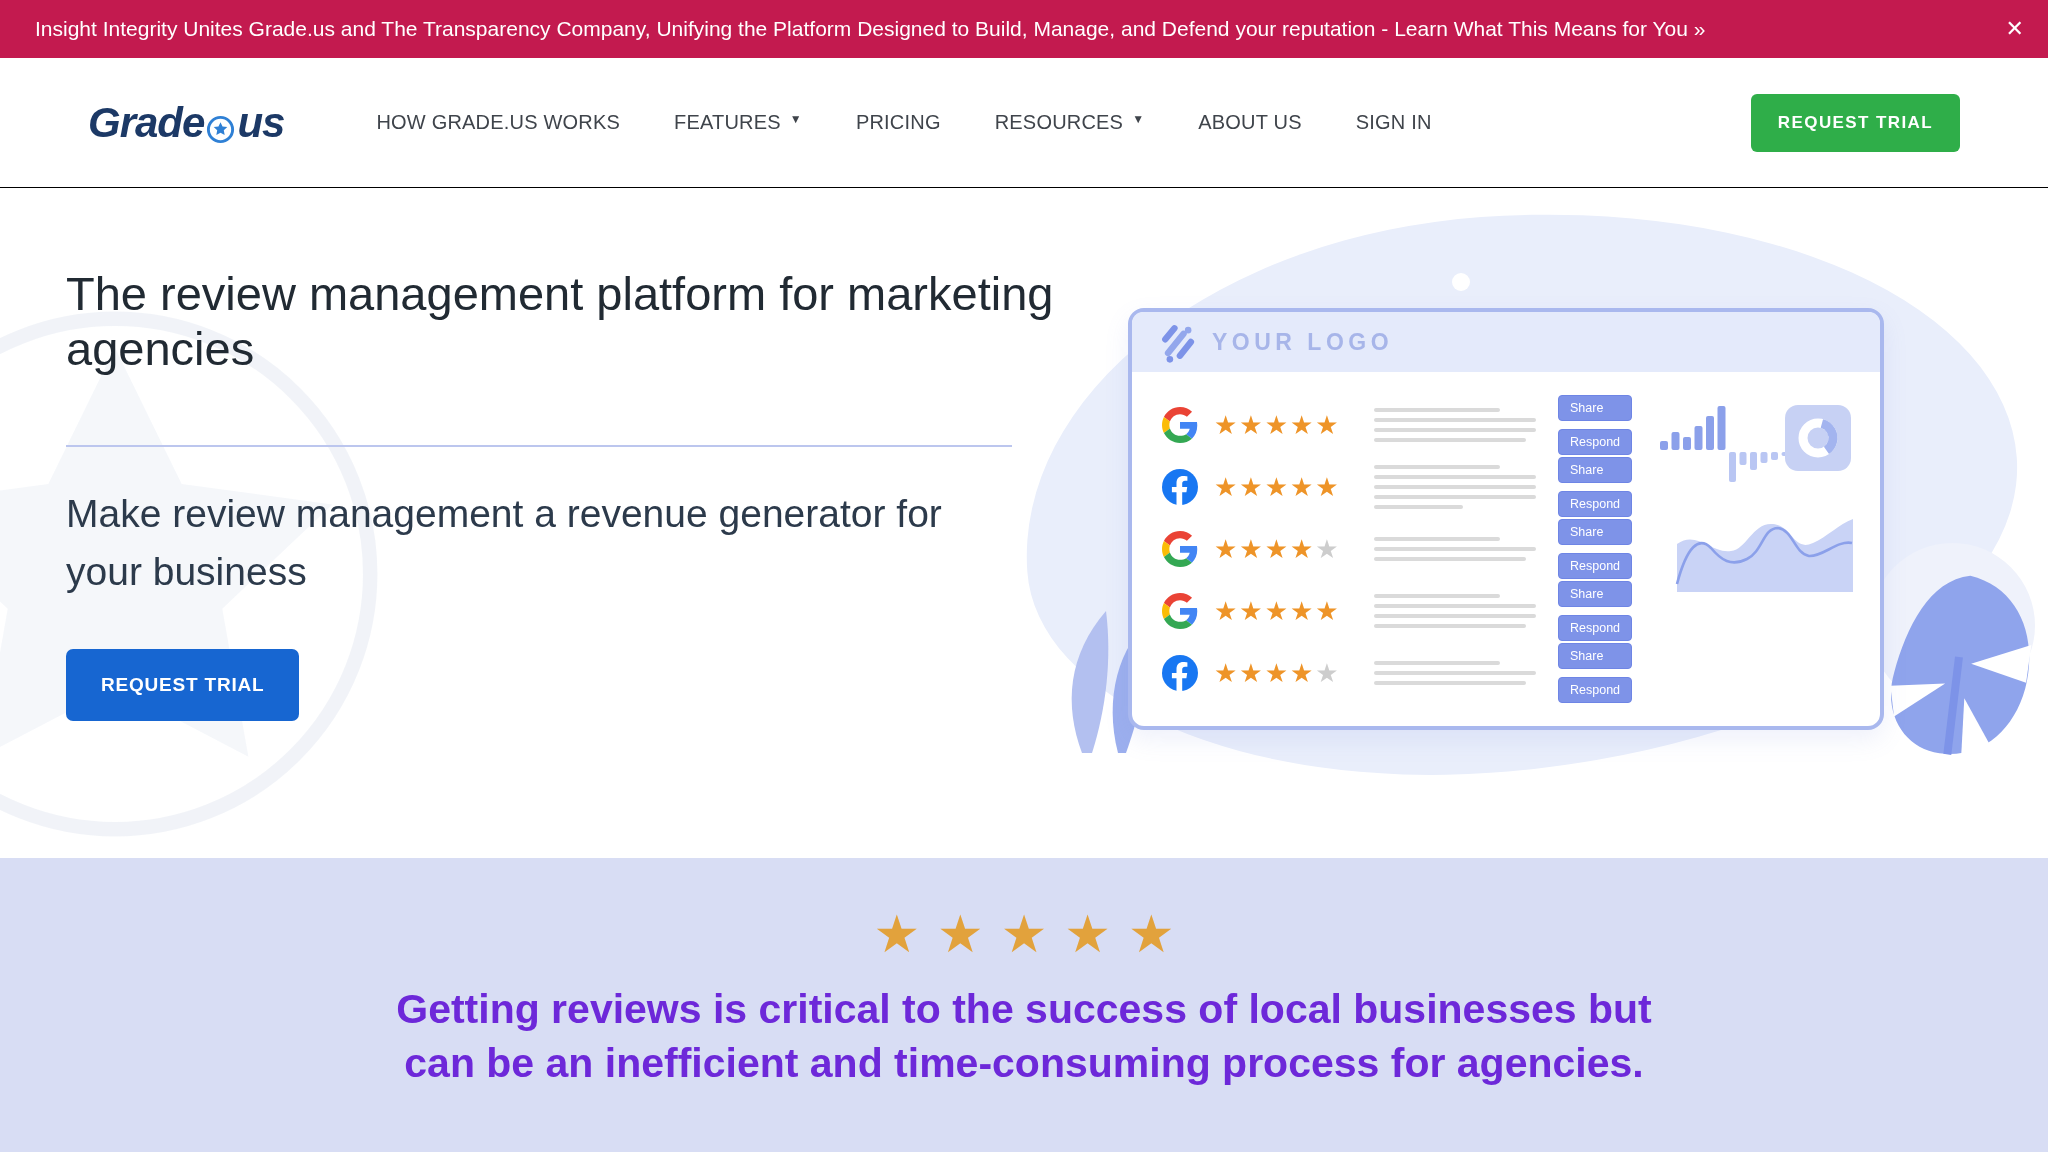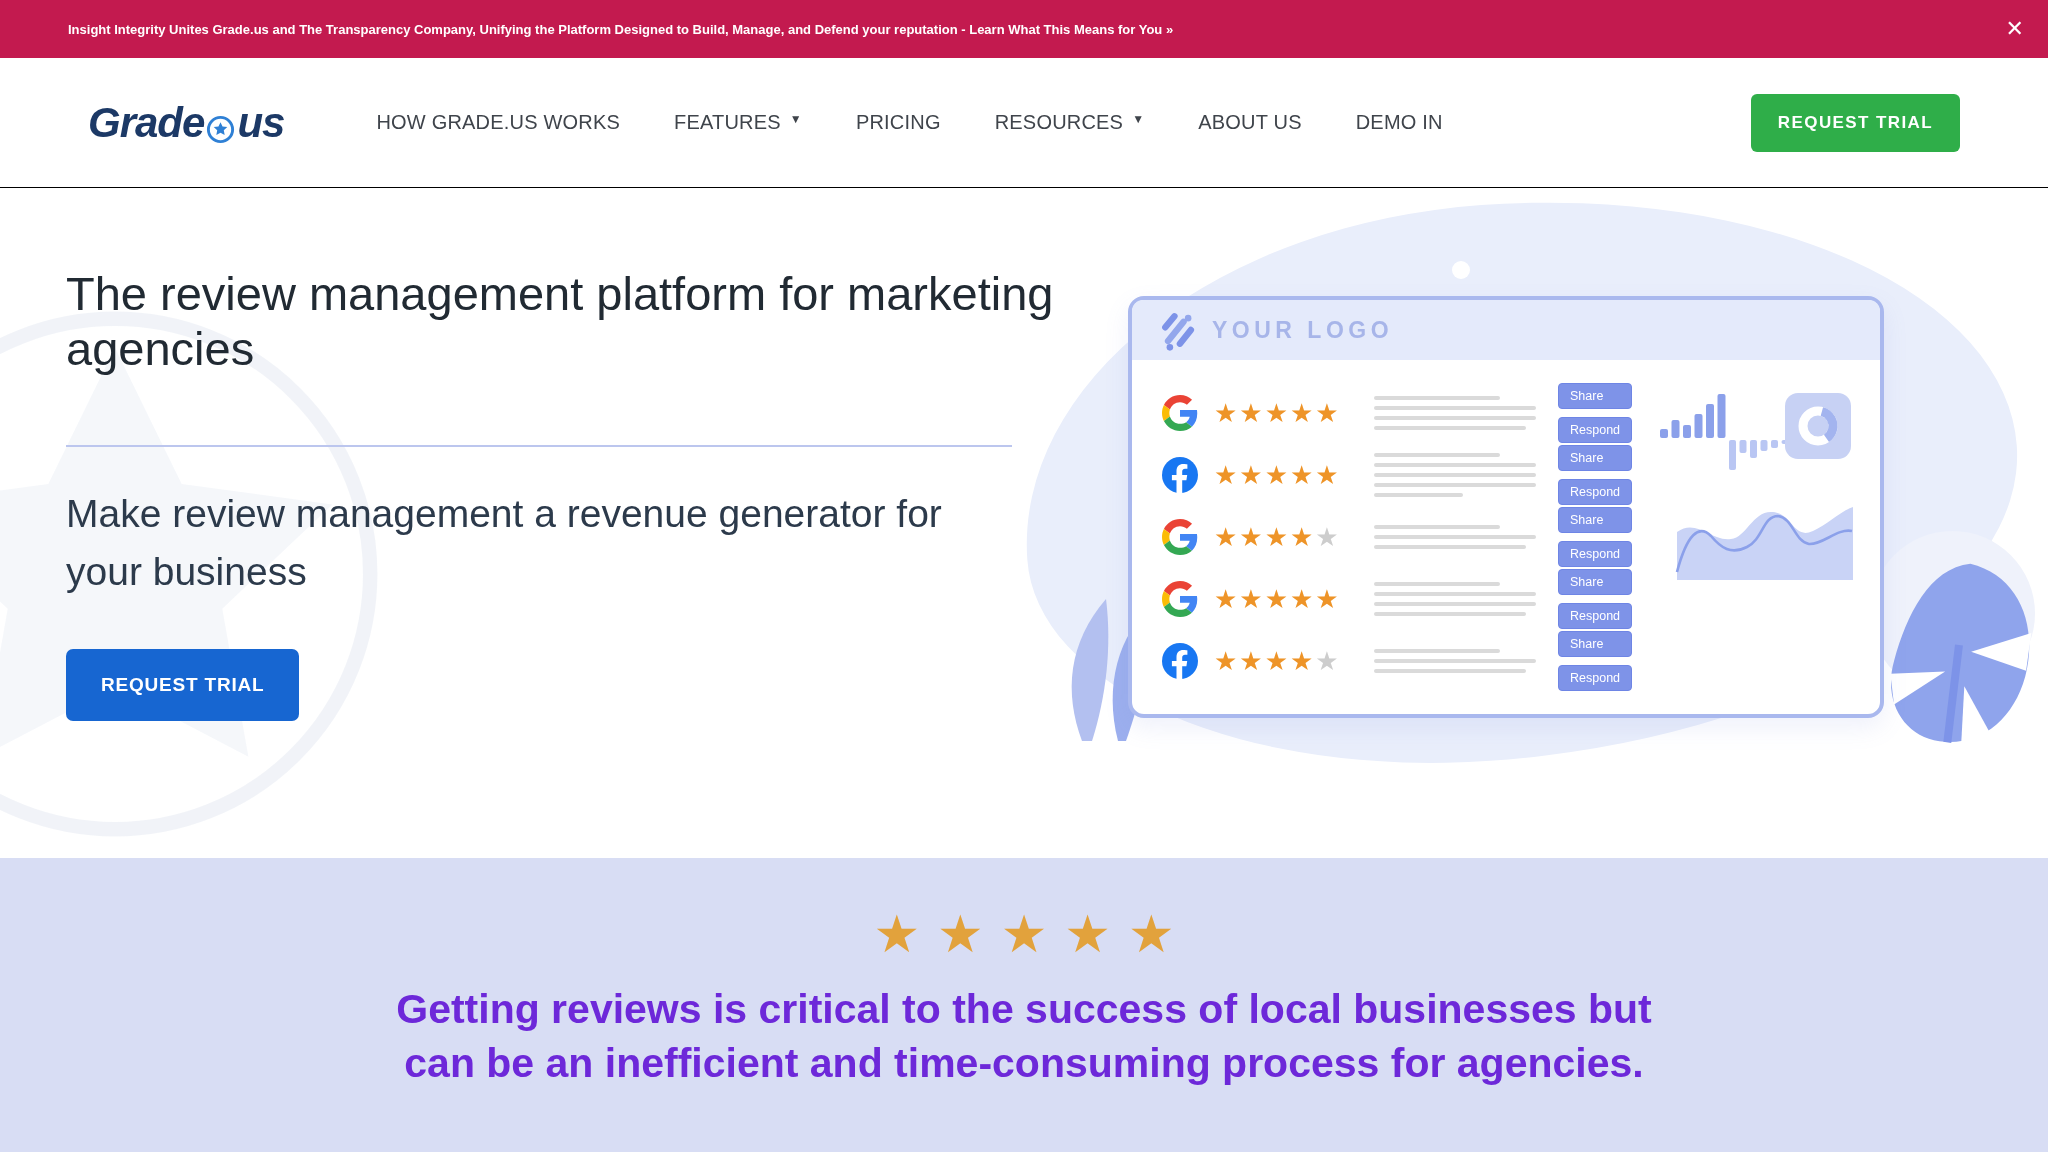--- a/index.html
+++ b/index.html
@@ -2,21 +2,21 @@
 <html><head>
 <meta charset="utf-8">
 <style>
   html,body{margin:0;padding:0;background:#fff;}
   .page{position:relative;width:2048px;height:1152px;overflow:hidden;
         font-family:"Liberation Sans",sans-serif;background:#fff;}
 
   
   .banner{position:absolute;top:0;left:0;width:100%;height:58px;background:#c31a4f;
           display:flex;align-items:center;}
-  .banner-text{color:#fff;font-weight:bold;font-size:13px;padding-left:68px;white-space:nowrap;}
+  .banner-text{color:#fff;font-weight:normal;font-size:21px;padding-left:35px;white-space:nowrap;}
   .banner-close{position:absolute;right:24px;top:50%;transform:translateY(-50%);
           color:#fff;font-size:22px;cursor:pointer;line-height:1;}
 
   
   .nav{position:absolute;top:58px;left:0;width:100%;height:130px;background:#fff;
        display:flex;align-items:center;padding:0 88px;box-sizing:border-box;
        border-bottom:1px solid #000000;}
   .logo{display:flex;align-items:baseline;cursor:pointer;}
   .logo-word{font-size:42px;font-weight:bold;font-style:italic;color:#1c3966;letter-spacing:-1px;}
   .logo-star{width:31px;height:31px;margin:0 1px;transform:translateY(7px);}
@@ -36,21 +36,21 @@
   .hero-title{position:absolute;left:66px;top:78px;width:1010px;margin:0;
               font-size:47px;font-weight:normal;line-height:1.17;color:#212a33;}
   .hero-divider{position:absolute;left:66px;top:256px;width:946px;height:2px;background:#bcc6ee;}
   .hero-sub{position:absolute;left:66px;top:296px;width:960px;margin:0;
             font-size:39px;font-weight:normal;line-height:1.48;color:#2c3a4b;}
   .hero-cta{position:absolute;left:66px;top:460px;background:#1766d1;color:#fff;border:none;
             border-radius:7px;font-size:19px;font-weight:bold;letter-spacing:.8px;
             padding:25px 35px;cursor:pointer;font-family:inherit;}
 
   
-  .illus{position:absolute;right:0;top:0;width:1000px;height:569px;}
+  .illus{position:absolute;right:0;top:12px;width:1000px;height:569px;}
   .blob{position:absolute;left:-25px;top:14px;width:995px;height:555px;background:#e9eefb;
         border-radius:48% 52% 55% 45% / 58% 50% 50% 42%;transform:rotate(-4deg);}
   .blob-dot{position:absolute;left:404px;top:72px;width:18px;height:18px;border-radius:50%;background:#fff;}
   .leaf-circle{position:absolute;left:822px;top:342px;width:165px;height:165px;border-radius:50%;background:#eff2fb;}
   .leaf-left{position:absolute;left:12px;top:382px;}
   .leaf-right{position:absolute;left:828px;top:366px;}
   .dash-card{position:absolute;left:80px;top:107px;width:756px;height:422px;background:#fff;
              border:4px solid #a9b8ee;border-radius:16px;box-sizing:border-box;
              box-shadow:0 10px 25px rgba(120,140,220,.12);}
   .dash-header{height:60px;background:#e4eafb;border-radius:11px 11px 0 0;
@@ -111,21 +111,21 @@
           <span>PRICING</span>
         </div>
         <div class="nav-link">
           <span>RESOURCES</span>
           <span class="caret">▼</span>
         </div>
         <div class="nav-link">
           <span>ABOUT US</span>
         </div>
         <div class="nav-link">
-          <span>DEMO IN</span>
+          <span>SIGN IN</span>
         </div>
       </div>
     <div class="nav-buttons">
       <button class="btn btn-trial">REQUEST TRIAL</button>
     </div>
   </div>
 
   <div class="hero">
     <svg class="watermark" viewBox="0 0 200 200">
       <circle cx="100" cy="100" r="88" fill="none" stroke="#e7ebf3" stroke-width="5"></circle>

